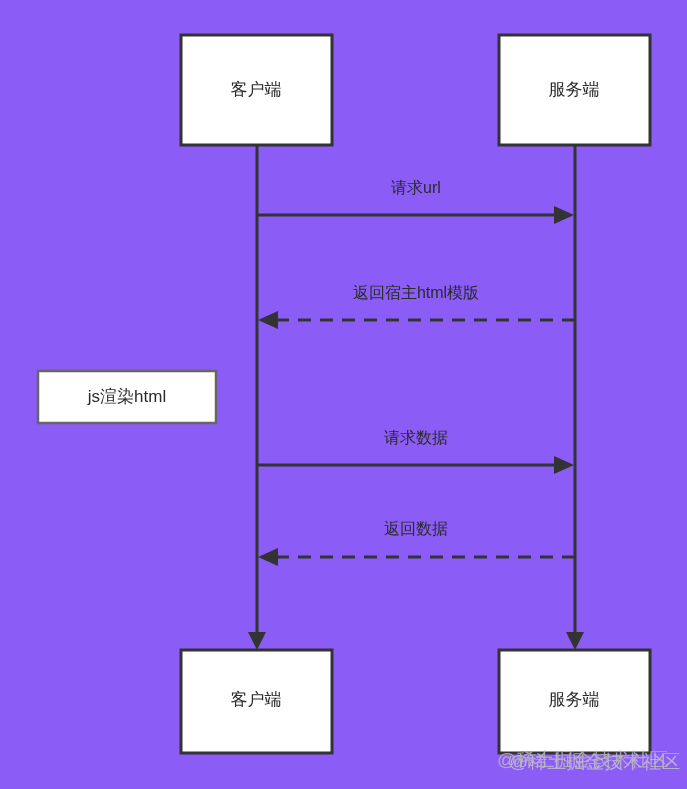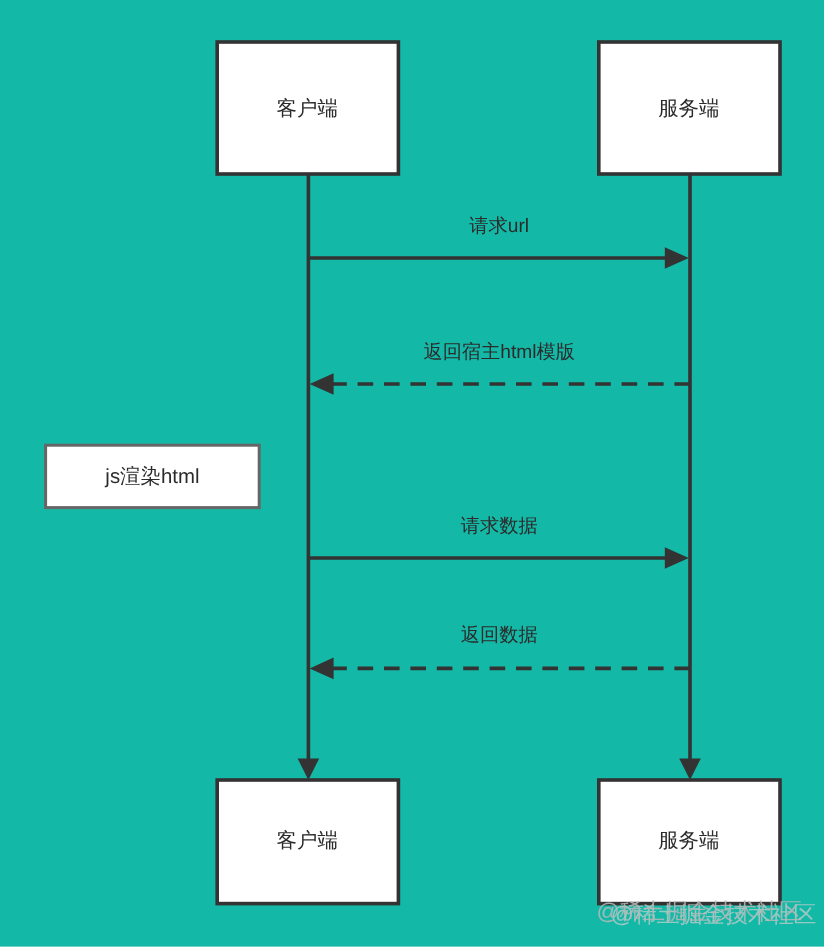--- a/index.html
+++ b/index.html
@@ -10,21 +10,21 @@
   body {
     width: 687px;
     height: 789px;
     font-family: "Liberation Sans", "DejaVu Sans", sans-serif;
     overflow: hidden;
   }
   #diagram-canvas {
     position: relative;
     width: 687px;
     height: 789px;
-    background: #14b8a6;
+    background: #8b5cf6;
   }
   svg.diagram {
     position: absolute;
     left: 0;
     top: 0;
     width: 687px;
     height: 789px;
     display: block;
   }
   .node-box {

